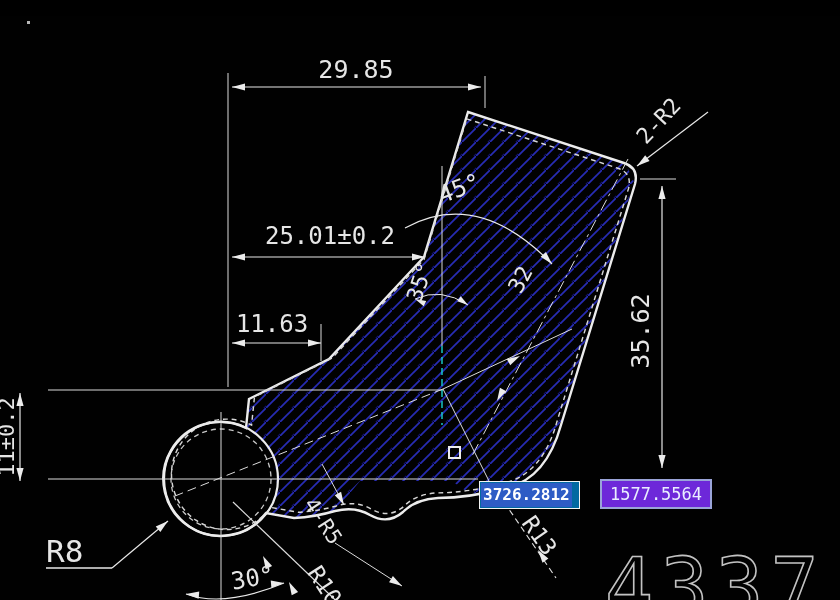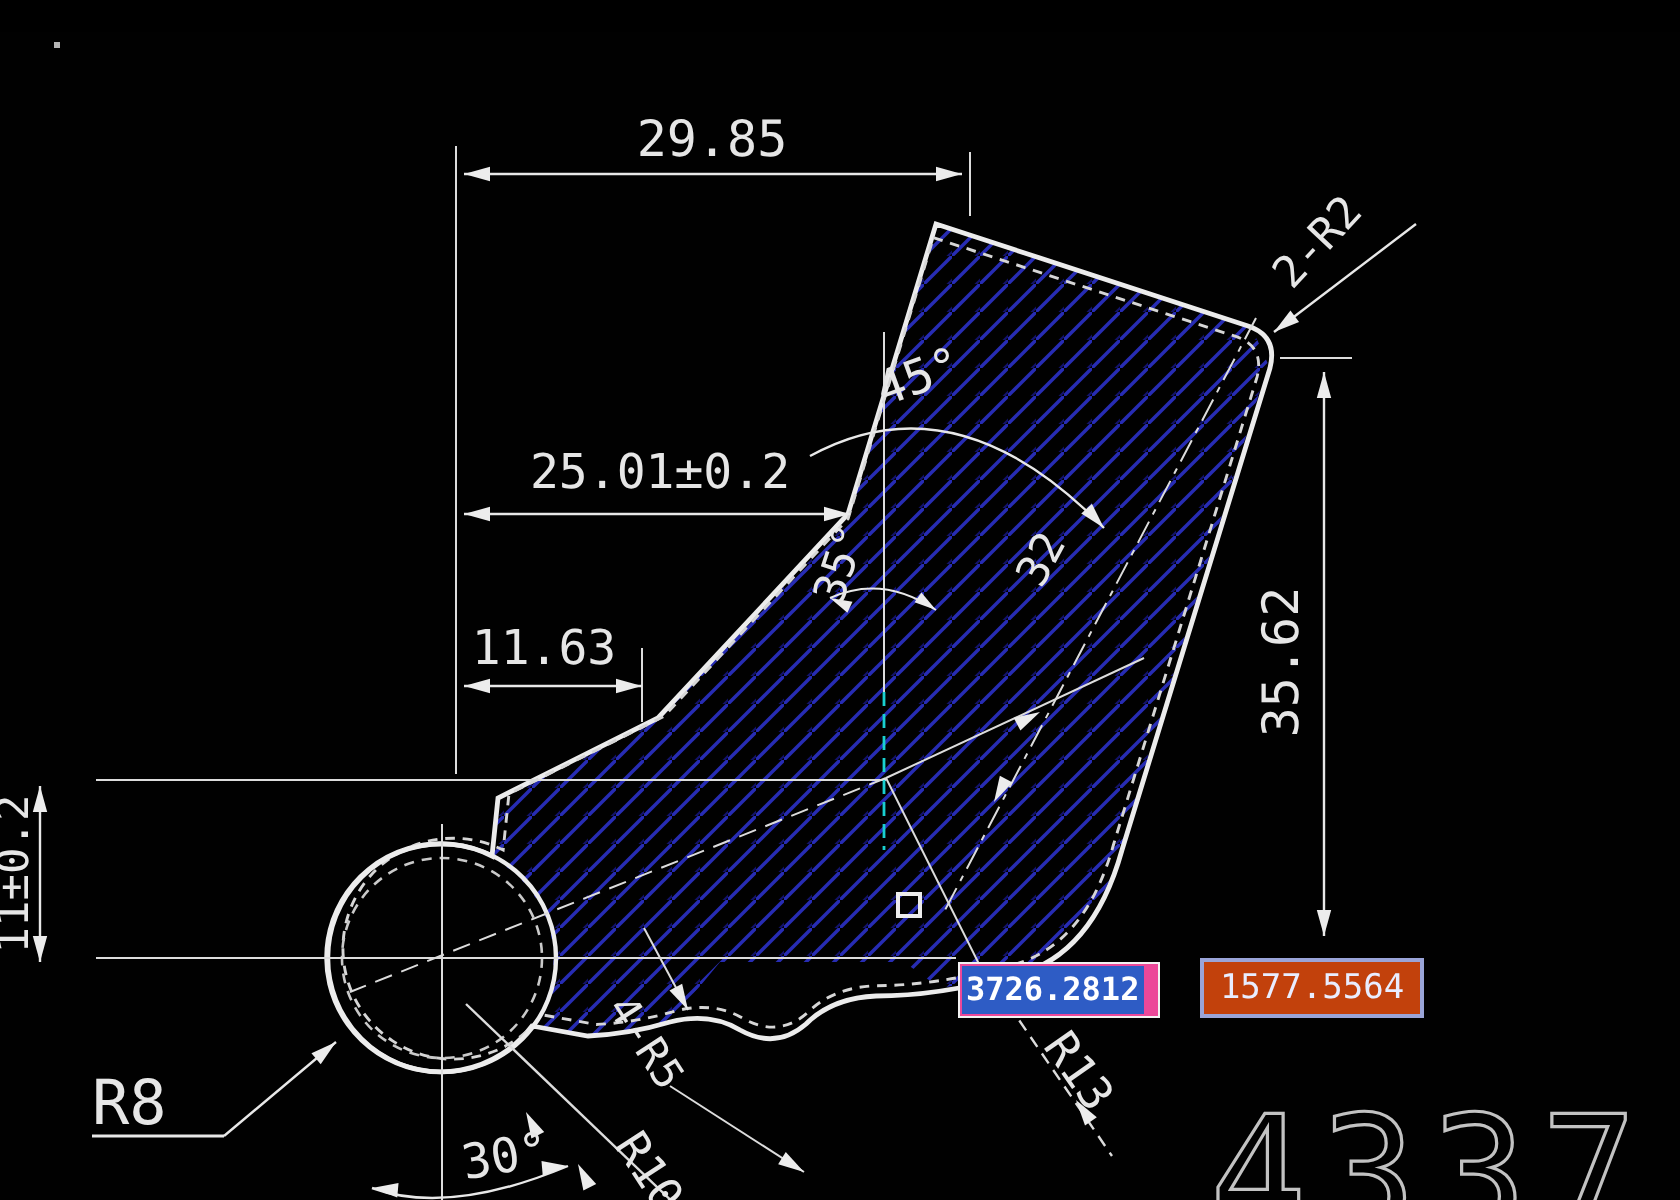--- a/index.html
+++ b/index.html
@@ -2,24 +2,24 @@
 <html><head>
 <meta charset="utf-8">
 <style>
   html,body{margin:0;padding:0;background:#000;}
   #screen{position:relative;width:840px;height:600px;background:#010101;overflow:hidden;
           font-family:"DejaVu Sans Mono", monospace;margin-top:16px;}
   svg{position:absolute;left:0;top:0;}
   svg text{fill:#e6e6e6;}
   .dyn-box{position:absolute;display:flex;align-items:center;box-sizing:border-box;
            font-family:"DejaVu Sans Mono", monospace;}
-  #dyn-x{left:479px;top:465px;width:101px;height:28px;background:#ec4899;border:1px solid #f2f2f2;padding:1px;}
+  #dyn-x{left:479px;top:465px;width:101px;height:28px;background:#0369a1;border:1px solid #f2f2f2;padding:1px;}
   #dyn-x .sel{background:#2e5cc5;color:#fff;font-size:16px;font-weight:bold;line-height:24px;
               padding:0 2px;white-space:nowrap;}
-  #dyn-y{left:600px;top:463px;width:112px;height:30px;background:#c2410c;border:2px solid #9aa4d8;
+  #dyn-y{left:600px;top:463px;width:112px;height:30px;background:#6d28d9;border:2px solid #9aa4d8;
          color:#e9edff;font-size:17px;justify-content:center;white-space:nowrap;}
   #pickbox{position:absolute;left:448px;top:430px;width:13px;height:13px;border:2px solid #ececec;
            background:transparent;box-sizing:border-box;}
   #watermark{position:absolute;left:605px;top:532px;font-size:80px;letter-spacing:7px;
              font-family:"DejaVu Sans Mono", monospace;color:transparent;
              -webkit-text-stroke:1.6px #c2c2c2;line-height:1;}
   @supports not (-webkit-text-stroke: 1px #fff){ #watermark{color:#9a9a9a;} }
   #speck{position:absolute;left:27px;top:5px;width:3px;height:3px;background:#b5b5b5;}
 </style>
 </head>

